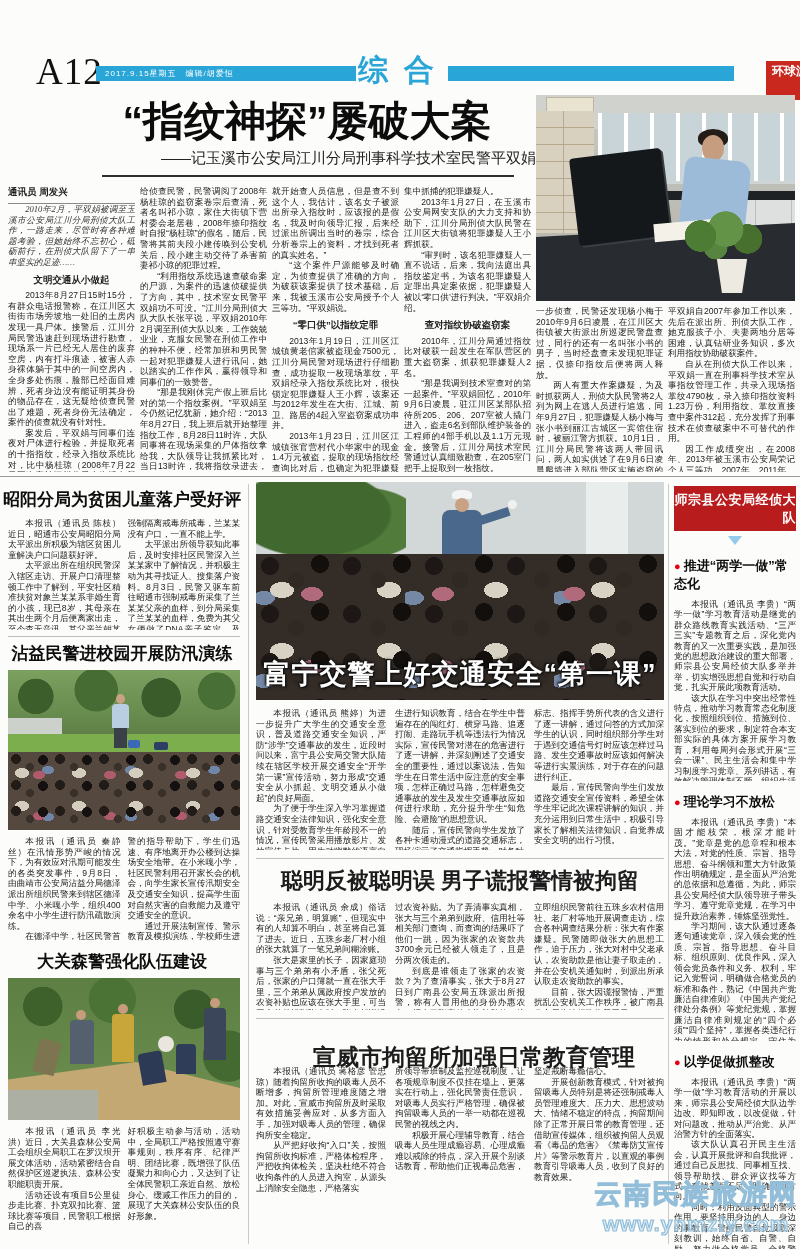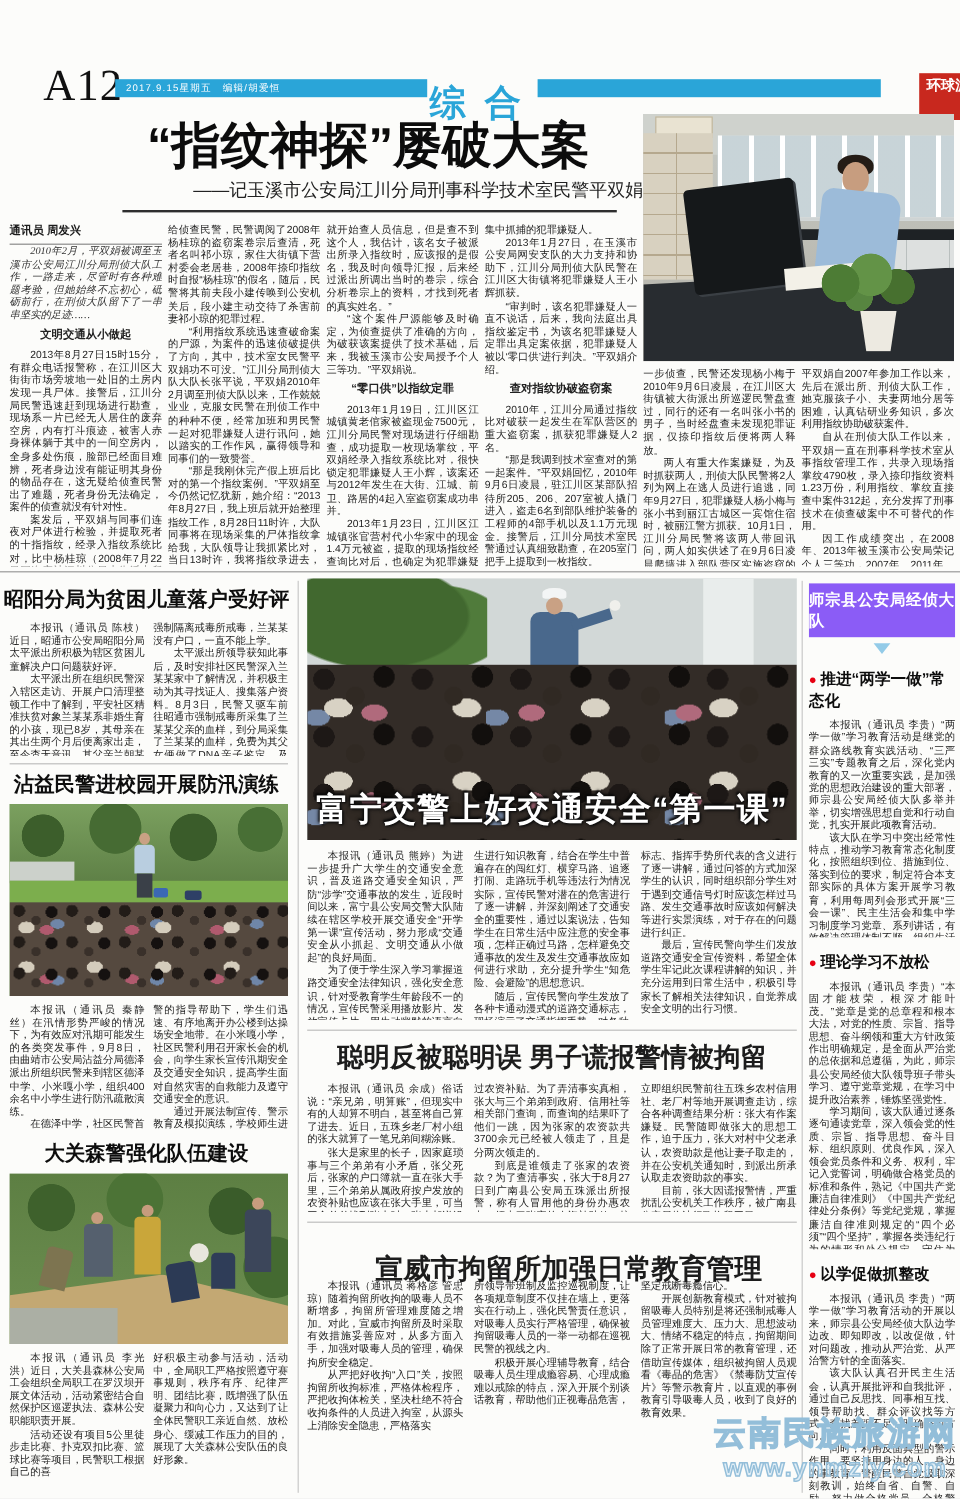--- a/index.html
+++ b/index.html
@@ -4,21 +4,21 @@
 <style>
   html,body{margin:0;padding:0;background:#e8e8e8;}
   #page{position:relative;width:800px;height:1249px;background:#fcfcfa;overflow:hidden;
         font-family:"Liberation Sans","DejaVu Sans",sans-serif;color:#1c1c1c;margin:0 auto;}
 
   
   #pageno{position:absolute;left:36px;top:50px;font-family:"Liberation Serif","DejaVu Serif",serif;
           font-size:37px;font-weight:400;letter-spacing:1px;color:#111;}
   #bar1{position:absolute;left:96px;top:66px;width:260px;height:15px;background:#2aa5d8;}
   #bar1 span{display:block;color:#fff;font-size:8px;line-height:15px;padding-left:9px;letter-spacing:1px;}
-  #secttitle{position:absolute;left:358px;top:66px;font-size:30px;font-weight:900;color:#2aa5d8;
+  #secttitle{position:absolute;left:358px;top:50px;font-size:30px;font-weight:900;color:#2aa5d8;
              letter-spacing:16px;white-space:nowrap;}
   #bar2{position:absolute;left:448px;top:66px;width:286px;height:15px;background:#2aa5d8;}
   #brand{position:absolute;left:736px;top:61px;width:60px;height:39px;background:#c8281e;color:#fff;
          font-size:12px;font-weight:bold;text-align:center;line-height:21px;margin-left:30px;}
 
   
   #main-head{position:absolute;left:78px;top:94px;width:458px;margin:0;text-align:center;
              font-size:41px;font-weight:900;letter-spacing:0;color:#0c0c0c;}
   #main-sub{position:absolute;left:78px;top:149px;width:458px;margin:0;text-align:right;
             font-size:15px;font-weight:normal;color:#222;}
@@ -60,21 +60,21 @@
   #fn-cols{top:708px;} #fn-cols .c{height:142px;}
   #cm-head{position:absolute;left:256px;top:866px;width:408px;margin:0;text-align:center;
            font-size:22px;font-weight:900;}
   #cm-cols{top:902px;} #cm-cols .c{height:108px;}
   #xw-head{position:absolute;left:256px;top:1028px;width:408px;margin:14px;text-align:center;
            font-size:23px;font-weight:900;}
   #xw-cols{top:1066px;} #xw-cols .c{height:183px;}
 
   
   #rightcol{position:absolute;left:674px;top:486px;width:122px;height:763px;overflow:hidden;}
-  .rc-header{background:#8b5cf6;color:#fff;font-weight:bold;font-size:13px;text-align:left;
+  .rc-header{background:#b91c1c;color:#fff;font-weight:bold;font-size:13px;text-align:right;
              padding:5px 0 4px;letter-spacing:0.5px;}
   .rc-tri{width:0;height:0;border-left:7px solid transparent;border-right:7px solid transparent;
           border-top:9px solid #93cbe8;margin:5px auto 2px;}
   .rc-title{font-size:13px;font-weight:900;margin:12px 0 6px;color:#0d0d0d;}
   .rc-title .bullet{color:#e60012;margin-right:3px;font-size:11px;}
   .rc-body{font-size:8.6px;line-height:10.4px;text-align:justify;overflow:hidden;}
   #rc-b1{height:182px;} #rc-b2{height:224px;} #rc-b3{height:212px;}
 
   
   .photo{position:absolute;overflow:hidden;}

